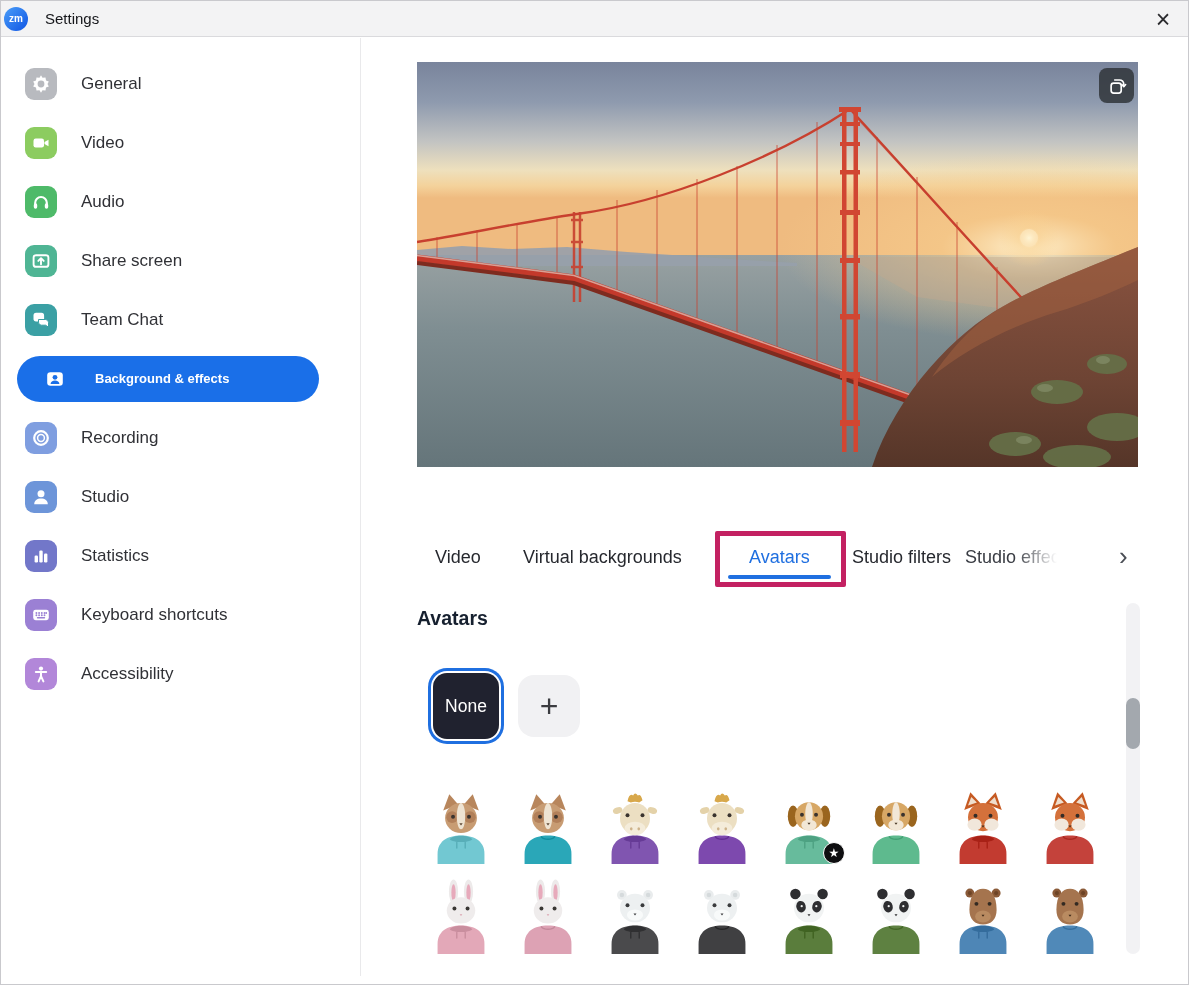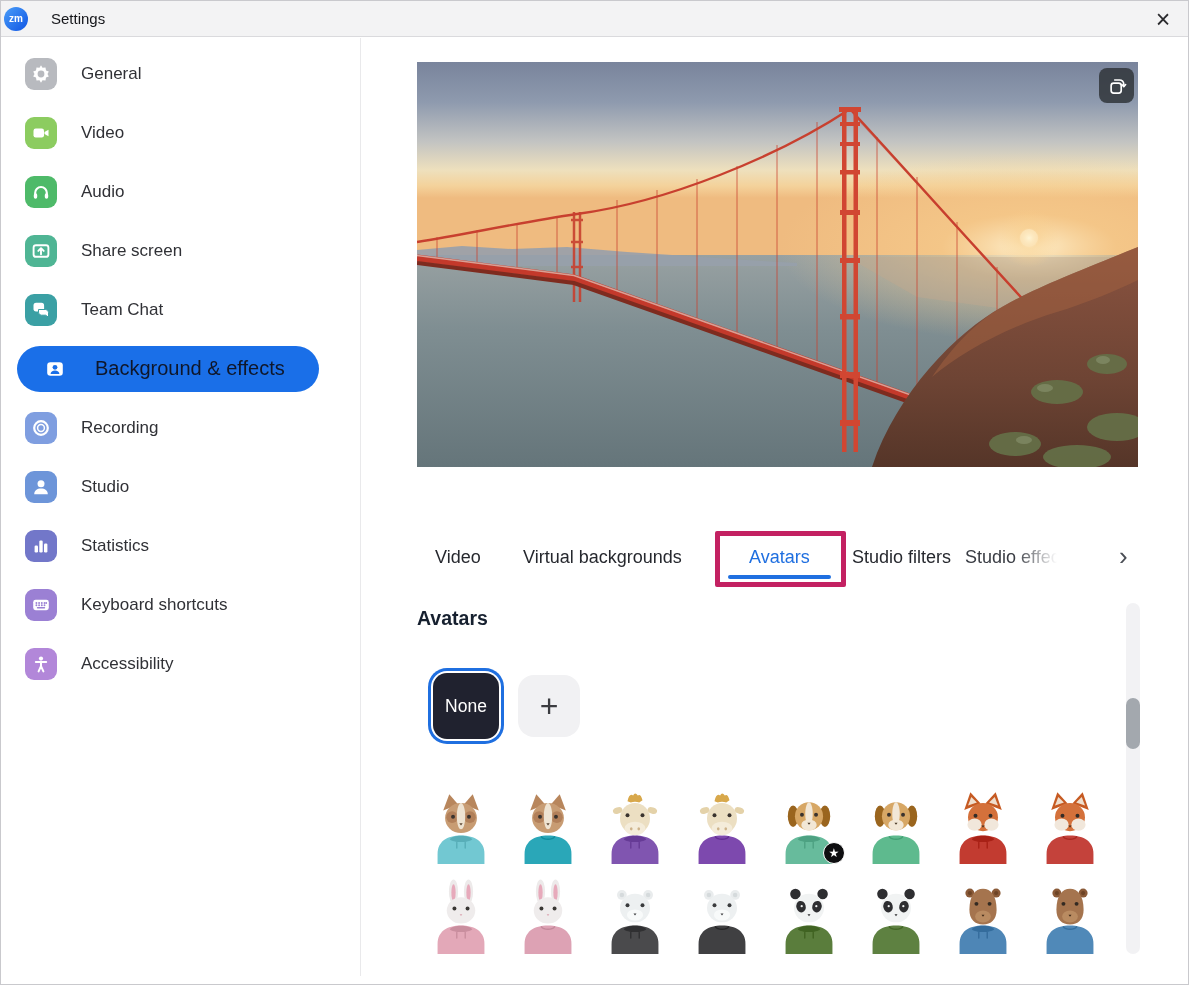--- a/index.html
+++ b/index.html
@@ -9,38 +9,38 @@
             background:#fff; border:1px solid #c9c9cd; }
 
   
   .titlebar { position:absolute; left:0; top:0; width:100%; height:36px;
               background:#f3f3f4; border-bottom:1px solid #dadadd;
               display:flex; align-items:center; }
   .zm-logo { width:24px; height:24px; border-radius:50%; margin-left:3px;
              background:linear-gradient(135deg,#4a9ef8 0%,#1b63e8 80%);
              color:#fff; font-size:10px; font-weight:bold;
              display:flex; align-items:center; justify-content:center; }
-  .win-title { margin-left:23px; font-size:15px; color:#15161a; }
+  .win-title { margin-left:17px; font-size:15px; color:#15161a; }
   .close-btn { position:absolute; right:10px; top:3px; width:30px; height:30px;
                display:flex; align-items:center; justify-content:center;
                font-size:25px; font-weight:300; color:#2b2b2e; cursor:pointer; }
 
   
   .sidebar { position:absolute; left:0; top:37px; bottom:8px; width:360px;
-             background:#fff; border-right:1px solid #e9e9eb; padding-top:6px; }
+             background:#fff; border-right:1px solid #e9e9eb; padding-top:16px; }
   .side-item { height:59px; display:flex; align-items:center; padding-left:24px; cursor:pointer; }
   .side-icon { width:32px; height:32px; border-radius:9px; flex:none;
                display:flex; align-items:center; justify-content:center; }
   .side-icon svg { width:24px; height:24px; }
   .side-label { margin-left:24px; font-size:17px; color:#303136; white-space:nowrap; }
   .side-item.selected { padding-left:0; }
   .pill { margin-left:16px; width:302px; height:46px; border-radius:23px;
           background:#1a6fe8; display:flex; align-items:center; }
   .pill .side-icon { margin-left:22px; }
-  .pill .side-label { color:#0f172a; font-weight:normal; font-size:20px; }
+  .pill .side-label { color:#ffffff; font-weight:bold; font-size:13px; }
 
   
   .preview { position:absolute; left:416px; top:61px; width:721px; height:405px; overflow:hidden; }
   .preview svg { display:block; }
   .rotate-btn { position:absolute; left:1098px; top:67px; width:35px; height:35px;
                 border-radius:8px; background:rgba(48,53,58,0.85);
                 display:flex; align-items:center; justify-content:center; cursor:pointer; }
 
   
   .tabs-row { position:absolute; left:416px; top:531px; width:721px; height:50px; }

